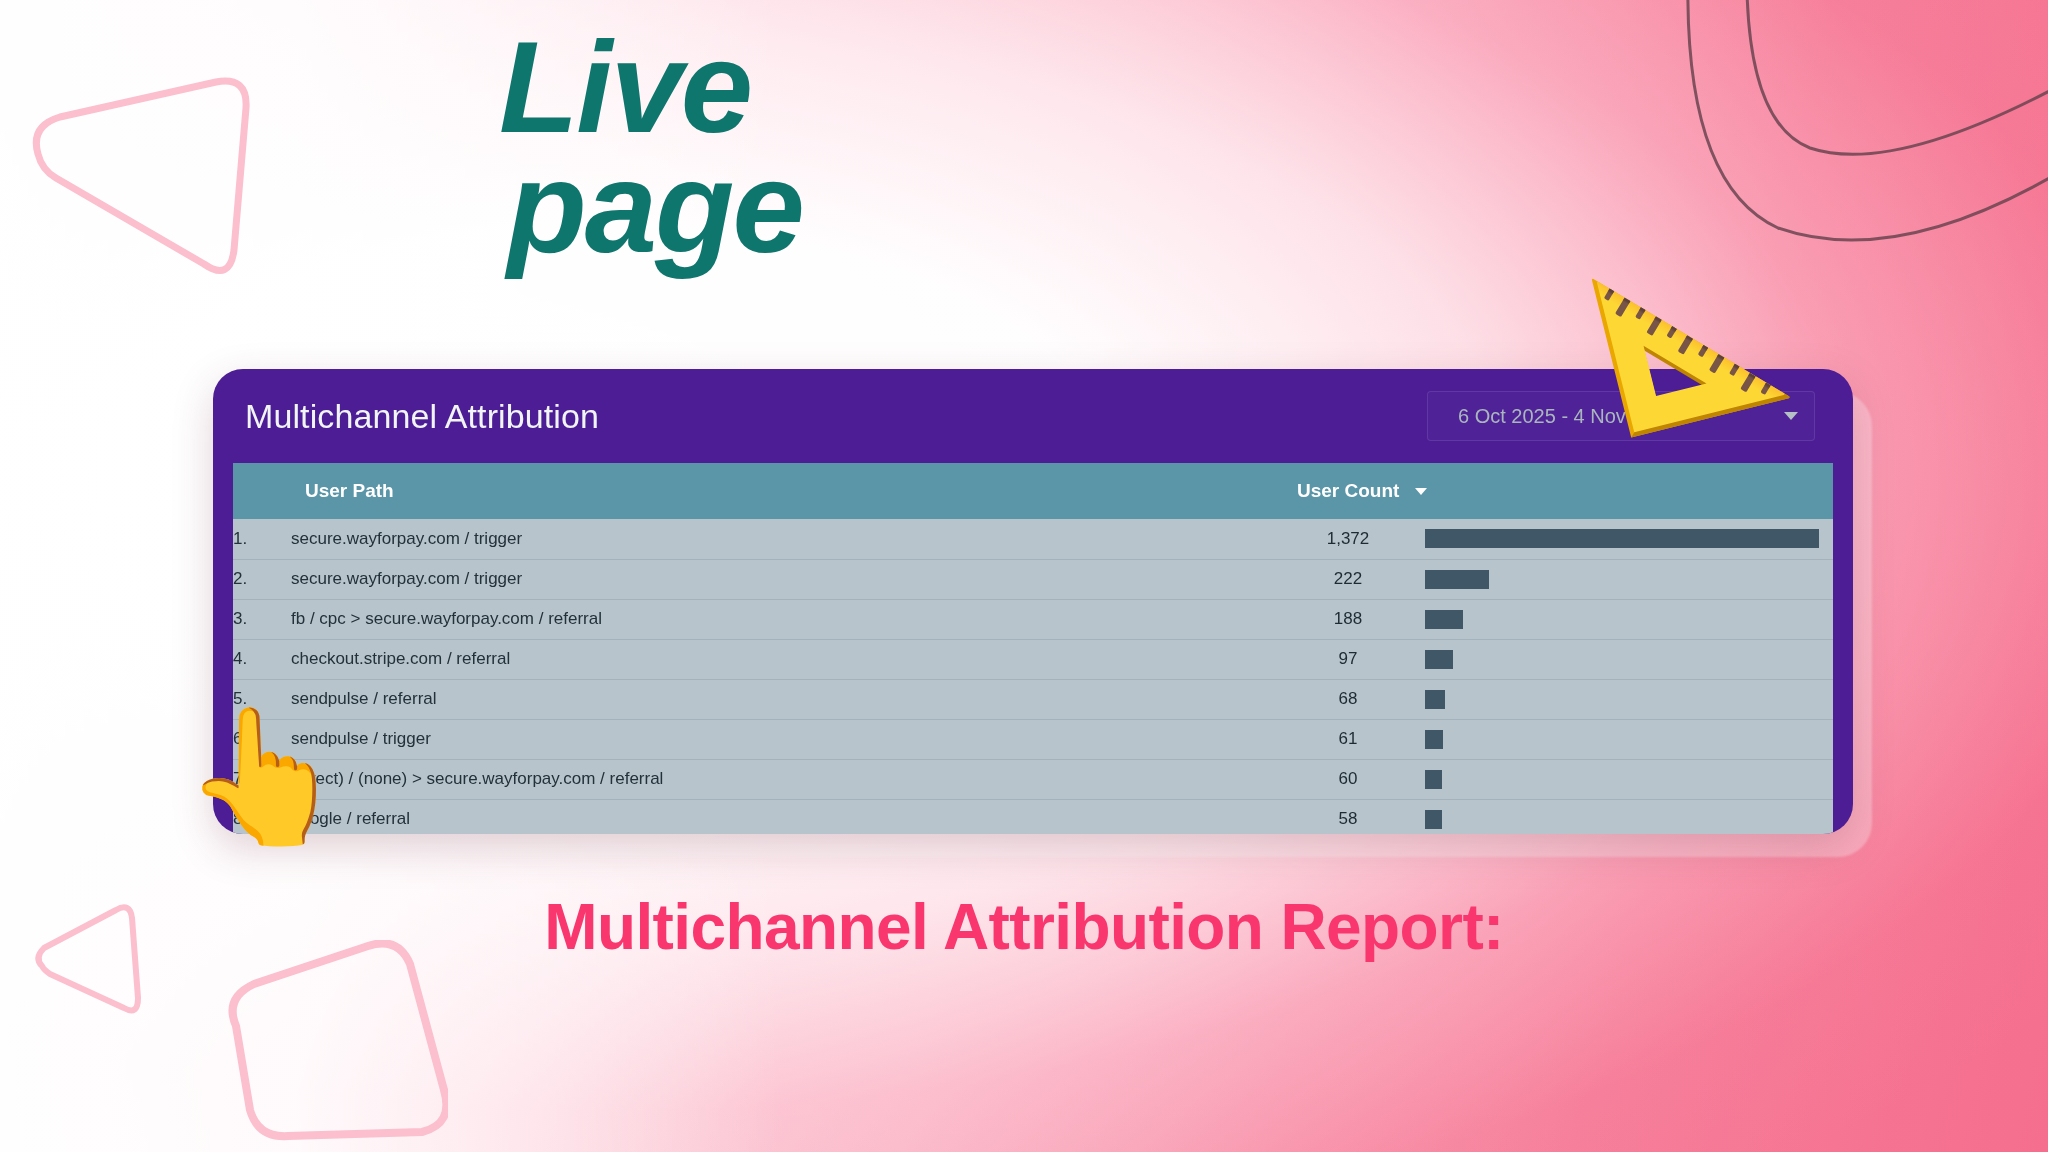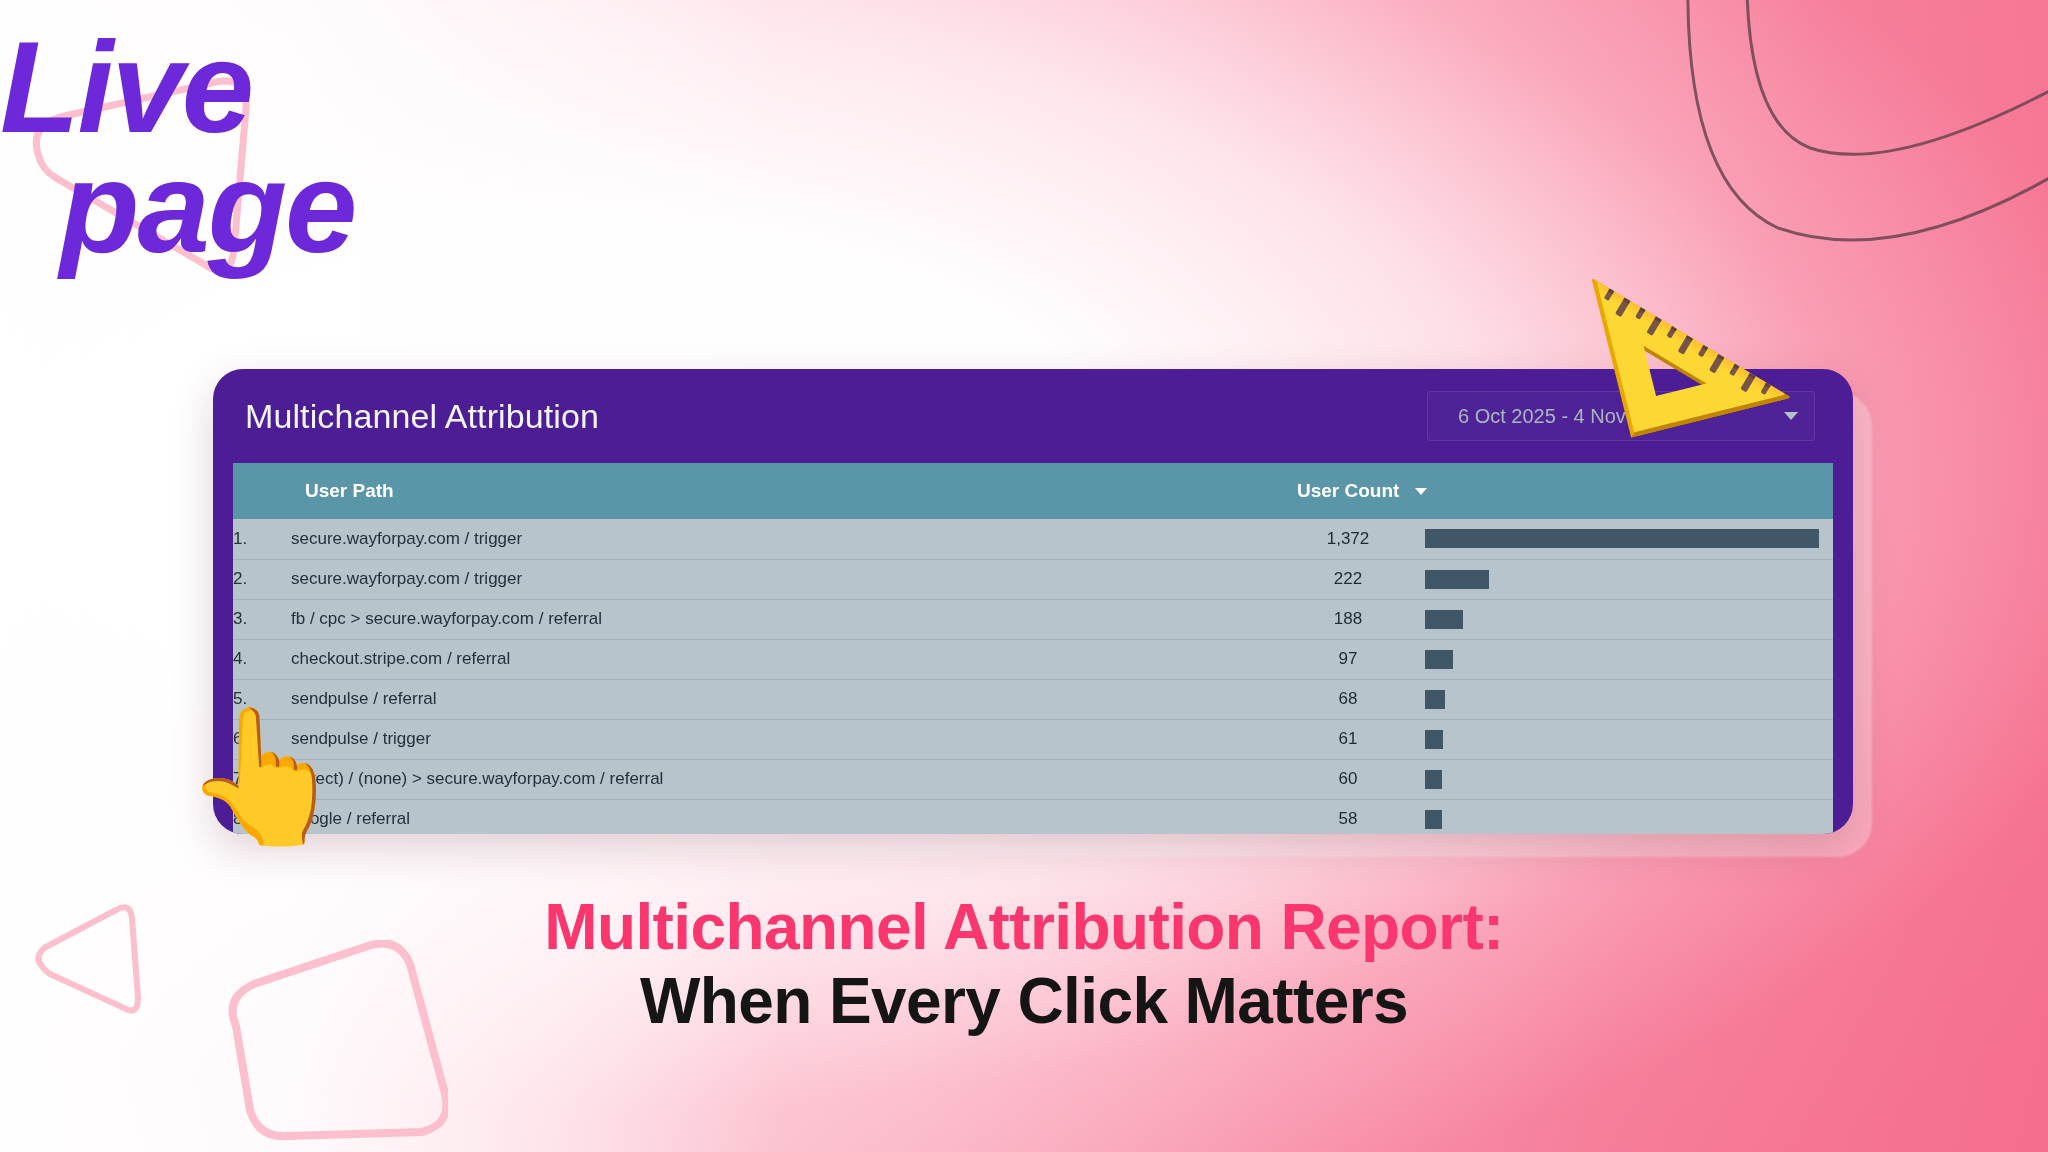--- a/index.html
+++ b/index.html
@@ -59,26 +59,26 @@
   #decor-lines-topright { right: -10px; top: -30px; width: 480px; height: 420px; }
   #decor-tri-small-bottomleft { left: 28px; top: 900px; width: 140px; height: 130px; }
   #decor-tri-large-bottomleft { left: 218px; top: 940px; width: 230px; height: 220px; }
 
   
   #watermark {
     position: absolute;
     left: 0;
     top: 28px;
     width: 1250px;
-    text-align: left;
+    text-align: center;
     font-size: 130px;
     font-weight: bold;
     font-style: italic;
     line-height: 0.92;
-    color: #6d28d9;
+    color: #0f766e;
     letter-spacing: -2px;
     user-select: none;
   }
   #watermark .wm-line2 { display: block; padding-left: 60px; }
 
   
   #card-shadow {
     position: absolute;
     left: 232px;
     top: 392px;
@@ -396,14 +396,13 @@
       </tbody>
   </table>
 
 </div>
 
 <div class="emoji" id="ruler-emoji">📐</div>
 <div class="emoji" id="hand-emoji">👆</div>
 
 <div id="headline-block">
   <span id="headline-primary">Multichannel Attribution Report:</span>
-  <span id="headline-secondary">When Every Click Matters</span>
 </div>
 
 </body></html>

